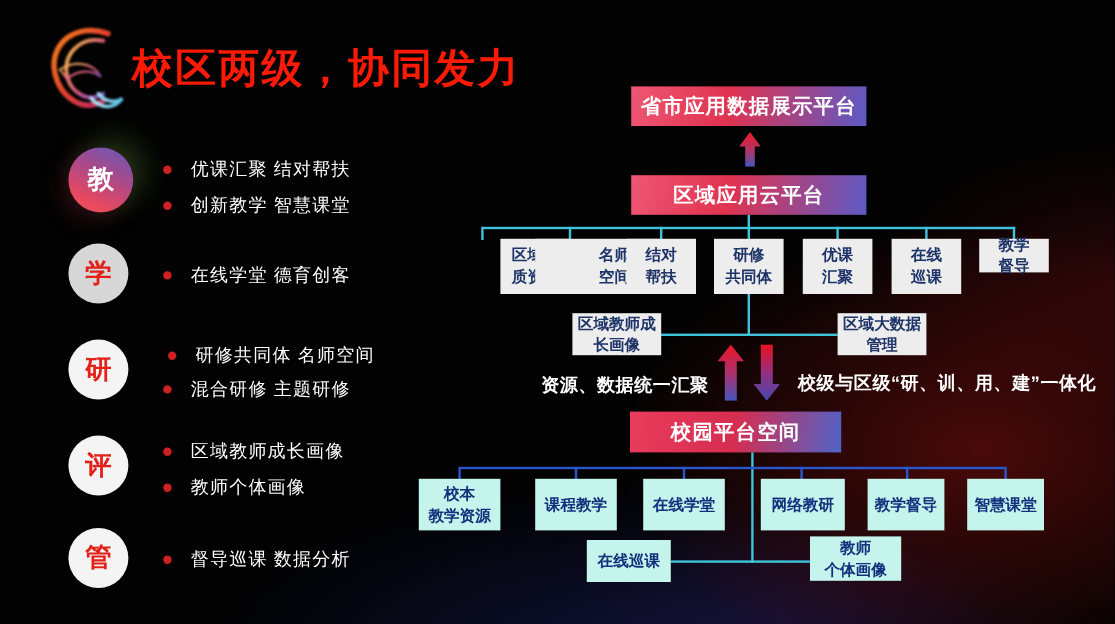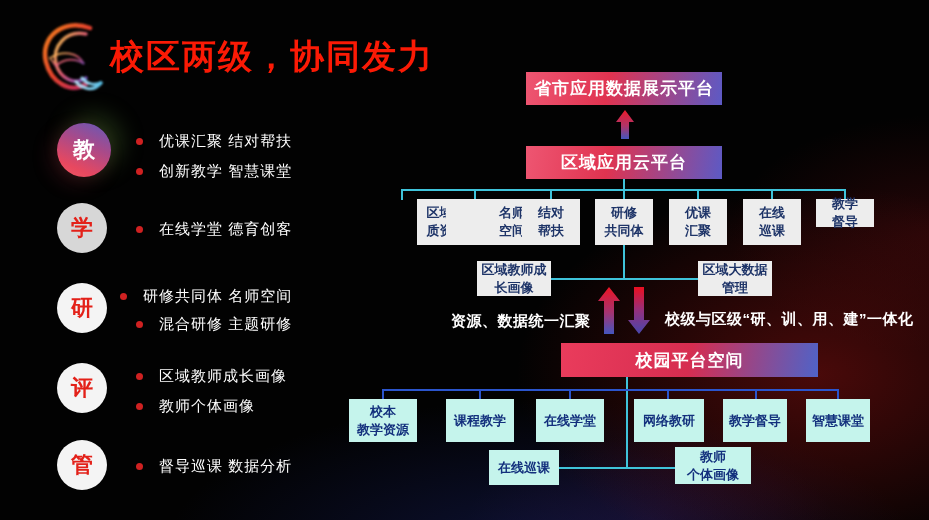--- a/index.html
+++ b/index.html
@@ -106,21 +106,21 @@
     <span>学</span>
   </div>
   <div class="abs bullet-row" style="left:136px;top:220px;">
     <span class="bullet-dot"></span>
     <span class="bullet-label">在线学堂 德育创客</span>
   </div>
 
   <div class="abs badge badge-white" style="left:57px;top:283px;width:50px;height:50px;">
     <span>研</span>
   </div>
-  <div class="abs bullet-row" style="left:120px;top:287px;">
+  <div class="abs bullet-row" style="left:140px;top:287px;">
     <span class="bullet-dot"></span>
     <span class="bullet-label">研修共同体 名师空间</span>
   </div>
   <div class="abs bullet-row" style="left:136px;top:315px;">
     <span class="bullet-dot"></span>
     <span class="bullet-label">混合研修  主题研修</span>
   </div>
 
   <div class="abs badge badge-white" style="left:57px;top:363px;width:50px;height:50px;">
     <span>评</span>
@@ -206,21 +206,21 @@
           <stop offset=".5" stop-color="#93307e"></stop>
           <stop offset="1" stop-color="#4747ad"></stop>
     </linearGradient>
       </defs>
     <path d="M6 0 H16 V33 H22 L11 47 L0 33 H6 Z" fill="url(#arrD)"></path>
   </svg>
 
   <div class="abs flow-label" style="left:451px;top:312px;font-family:Liberation Serif, serif;">资源、数据统一汇聚</div>
   <div class="abs flow-label" style="left:665px;top:310px;">校级与区级“研、训、用、建”一体化</div>
 
-  <div class="abs gradbox gradbox2" style="left:525px;top:343px;width:257px;height:34px;margin-left:36px;">校园平台空间</div>
+  <div class="abs gradbox gradbox2" style="left:525px;top:343px;width:176px;height:34px;">校园平台空间</div>
 
   <div class="abs line-c" style="left:626px;top:377px;width:2px;height:92px;"></div>
   <div class="abs line-b" style="left:383px;top:389px;width:455px;height:2px;"></div>
   <div class="abs line-b" style="left:382px;top:389px;width:2px;height:11px;"></div>
   <div class="abs line-b" style="left:479px;top:389px;width:2px;height:11px;"></div>
   <div class="abs line-b" style="left:569px;top:389px;width:2px;height:11px;"></div>
   <div class="abs line-b" style="left:667px;top:389px;width:2px;height:11px;"></div>
   <div class="abs line-b" style="left:755px;top:389px;width:2px;height:11px;"></div>
   <div class="abs line-b" style="left:837px;top:389px;width:2px;height:11px;"></div>
 

